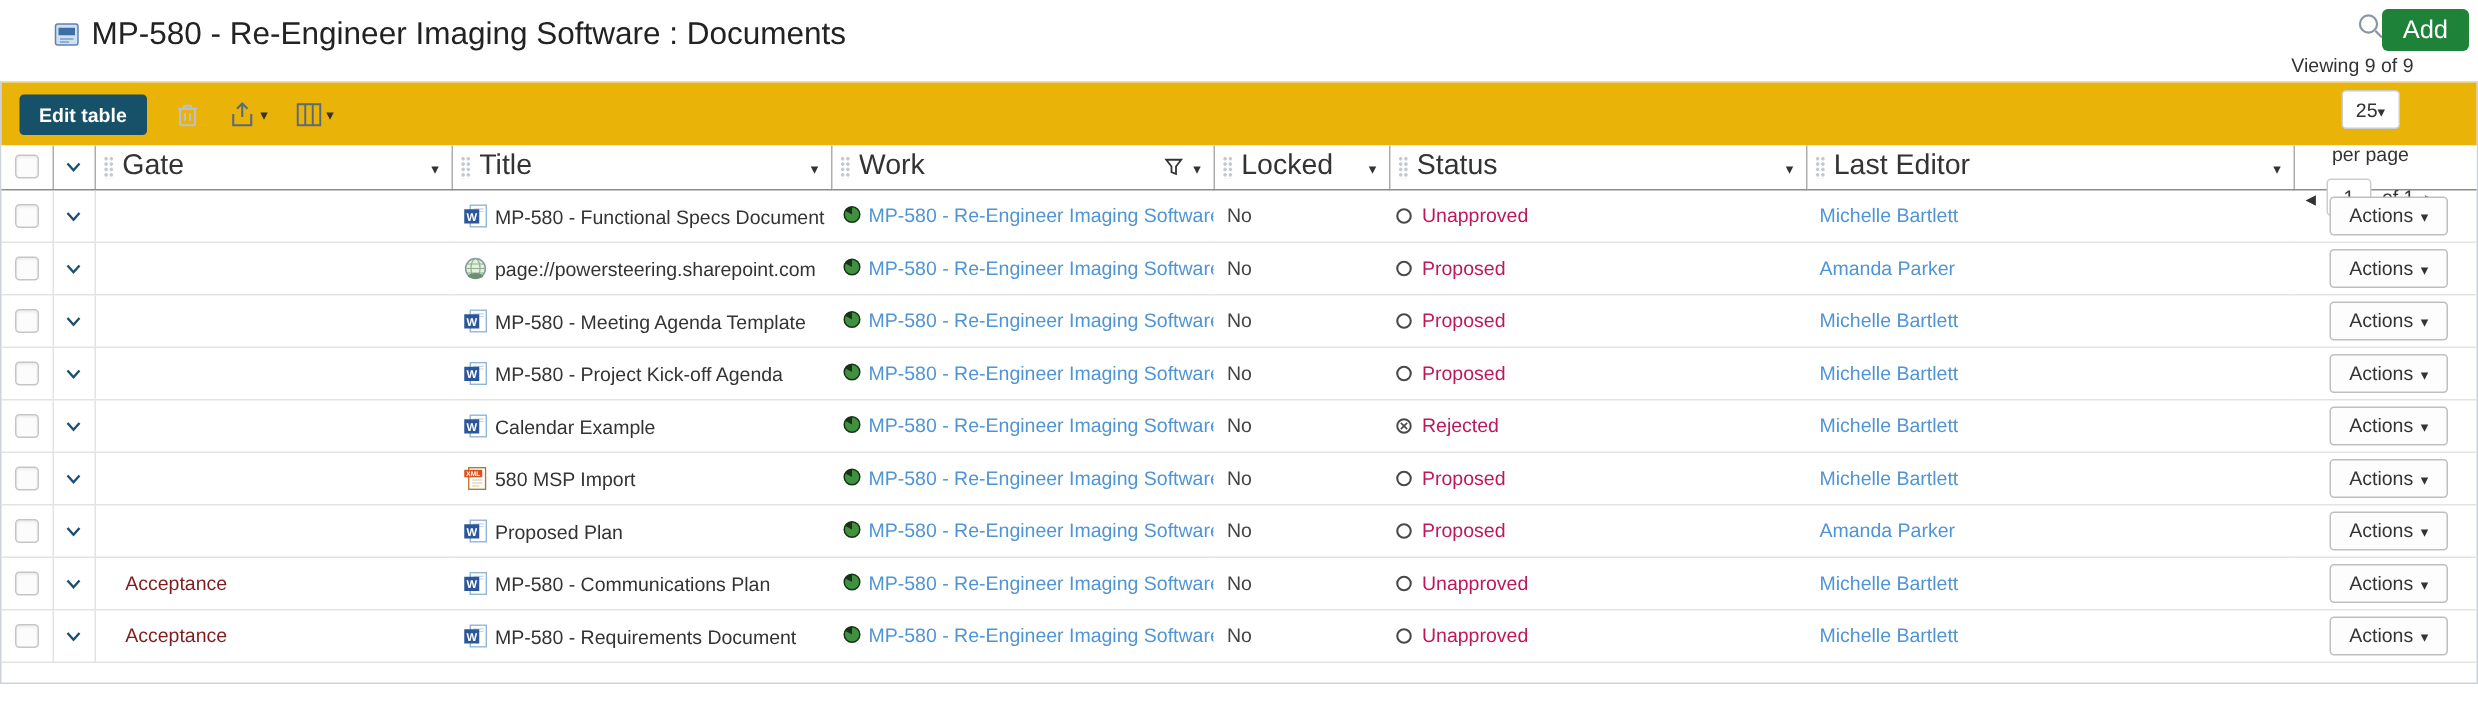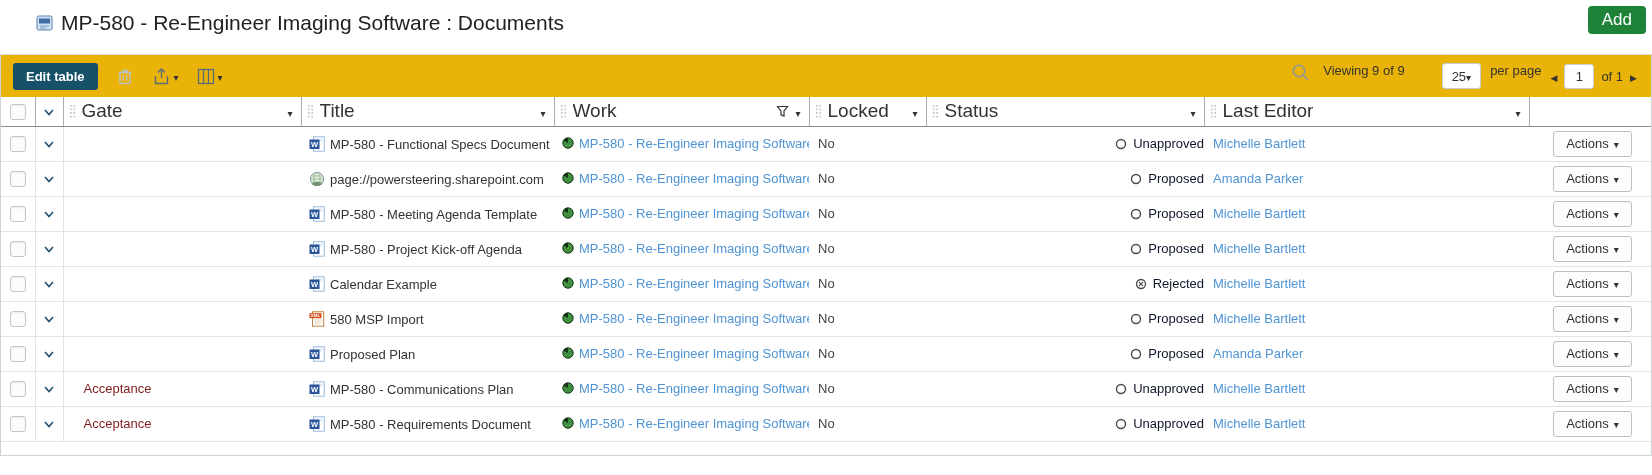--- a/index.html
+++ b/index.html
@@ -17,21 +17,21 @@
   
   .grid-container { margin:8px 0 0 0; border:1px solid #cdd3d8; border-top-color:#d8dde1; height:402px; background:#fff; }
 
   
   .toolbar { height:42px; background:#eab308; display:flex; align-items:center; padding:0 14px 0 12px; }
   .tb-left { display:flex; align-items:center; gap:18px; }
   .edit-table-btn { height:27px; padding:0 13px; background:#175169; color:#fff; border:none;
     border-radius:3px; font-size:13px; font-weight:bold; font-family:inherit; cursor:pointer; }
   .tb-icon { display:flex; align-items:center; gap:3px; cursor:pointer; }
   .caret::after { content:"▾"; font-size:10px; color:#333; line-height:1; }
-  .tb-right { margin-left:auto; display:flex; gap:9px; font-size:13px; color:#333; }
+  .tb-right { margin-left:auto; display:flex; align-items:center; gap:9px; font-size:13px; color:#333;flex-direction:column; }
   .viewing { margin-right:28px; margin-left:4px; }
   .pagesize-select { display:flex; align-items:center; background:#fff; border:1px solid #c9ced3;
     border-radius:3px; height:26px; padding:0 9px; cursor:pointer; }
   .pager { display:flex; align-items:center; gap:7px; }
   .arrow-left::after { content:"◀"; font-size:9px; color:#333; }
   .arrow-right::after { content:"▶"; font-size:9px; color:#333; }
   .page-input { width:30px; height:25px; border:1px solid #c9ced3; border-radius:3px; text-align:center;
     font-size:13px; font-family:inherit; color:#333; }
 
   
@@ -52,21 +52,21 @@
     border-radius:3px; box-shadow:inset 0 1px 2px rgba(0,0,0,.07); vertical-align:middle; cursor:pointer; }
   .chev { display:inline-flex; vertical-align:middle; cursor:pointer; }
   td.c-gate { padding-left:20px; color:#7f1d1d; }
   td.c-title { padding-left:8px; }
   .file-ic { display:inline-flex; vertical-align:-3px; margin-right:5px; }
   .title-text { color:#333; }
   td.c-work { padding-left:8px; white-space:nowrap; overflow:hidden; }
   .work-ic { display:inline-flex; vertical-align:-1px; margin-right:5px; }
   a.lnk { color:#4f94d4; text-decoration:none; cursor:pointer; }
   td.c-locked { padding-left:9px; color:#444; }
-  td.c-status { padding-left:4px; color:#0f172a;text-align:right; }
+  td.c-status { padding-left:4px; color:#be185d; }
   .status-ic { display:inline-flex; vertical-align:-1.5px; margin-right:6px; }
   td.c-editor { padding-left:9px; }
   td.c-actions { text-align:right; padding-right:19px; }
   .actions-btn { height:26px; min-width:79px; background:#fdfdfd; border:1px solid #bfbfbf; border-radius:3px;
     font-size:13px; font-family:inherit; color:#333; cursor:pointer; display:inline-flex;
     align-items:center; justify-content:center; gap:5px; padding:0 10px; }
 </style>
 </head>
 <body>
 

